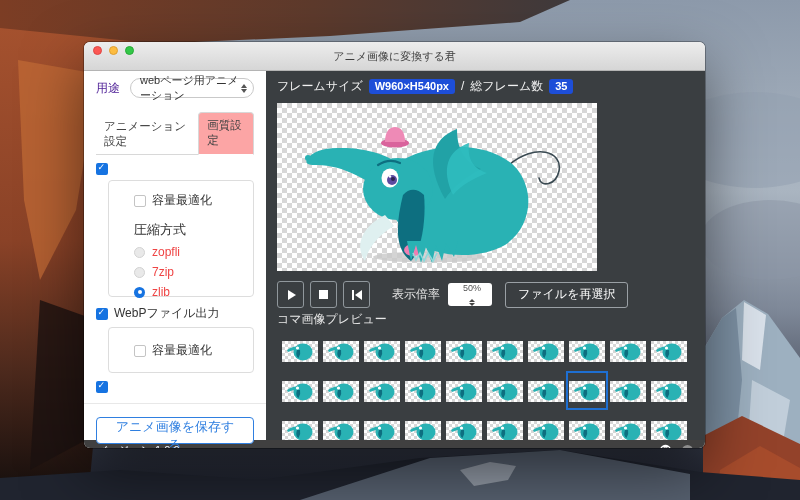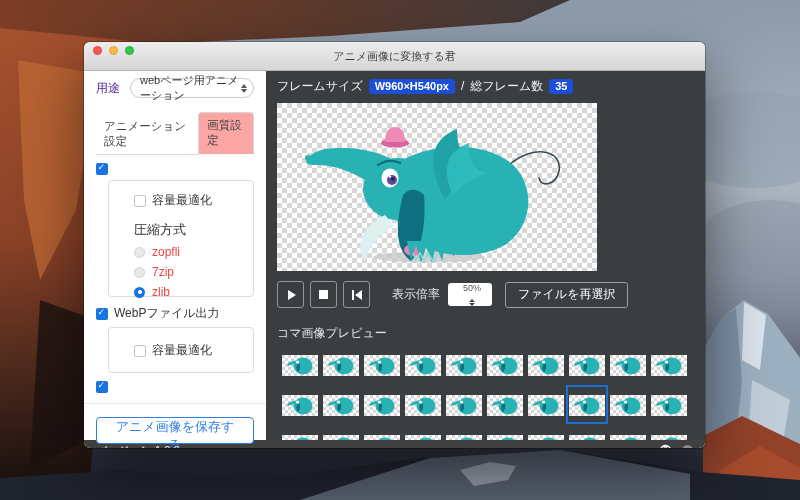--- a/index.html
+++ b/index.html
@@ -80,21 +80,21 @@
   .ic-rew i { width:0; height:0; border-top:5px solid transparent; border-bottom:5px solid transparent; border-right:7px solid #fff; display:block; }
   .zoom-label { color:#e5e5e5; font-size:12px; margin-left:16px; }
   .zoom-select { width:44px; height:23px; background:#fff; border-radius:3px; margin-left:8px;
     display:flex; align-items:center; justify-content:space-between; padding:0 4px 0 8px;flex-direction:column; }
   .zoom-select .val { font-size:9px; color:#555; }
   .zoom-select .stepper .up { border-bottom:3px solid #444; }
   .zoom-select .stepper .dn { border-top:3px solid #444; }
   .reselect-btn { margin-left:13px; height:26px; padding:0 12px; background:transparent; border:1px solid #9aa0a5;
     border-radius:3px; color:#fff; font-size:12px; cursor:pointer; font-family:inherit; }
 
-  .frames-label { color:#e8e8e8; font-size:12px; margin-top:17px; }
+  .frames-label { color:#e8e8e8; font-size:12px; margin-top:3px; }
   .thumb-grid { display:grid; grid-template-columns:repeat(10,36px); column-gap:5px; row-gap:19px; margin:13px 0 0 5px; }
   .thumb { width:36px; height:21px; position:relative;
     background:repeating-conic-gradient(#ffffff 0 90deg,#d7d7d7 0 180deg); background-size:6px 6px; }
   .thumb svg { position:absolute; inset:0; }
   .thumb.selected::after { content:""; position:absolute; left:-3px; right:-3px; top:-10px; bottom:-8px;
     border:2px solid #1e6fd2; pointer-events:none; }
 
   
   .footer { height:20px; background:#404040; display:flex; align-items:center; padding:0 12px; }
   .version { color:#f0f6ff; font-size:11px; flex:1; }

